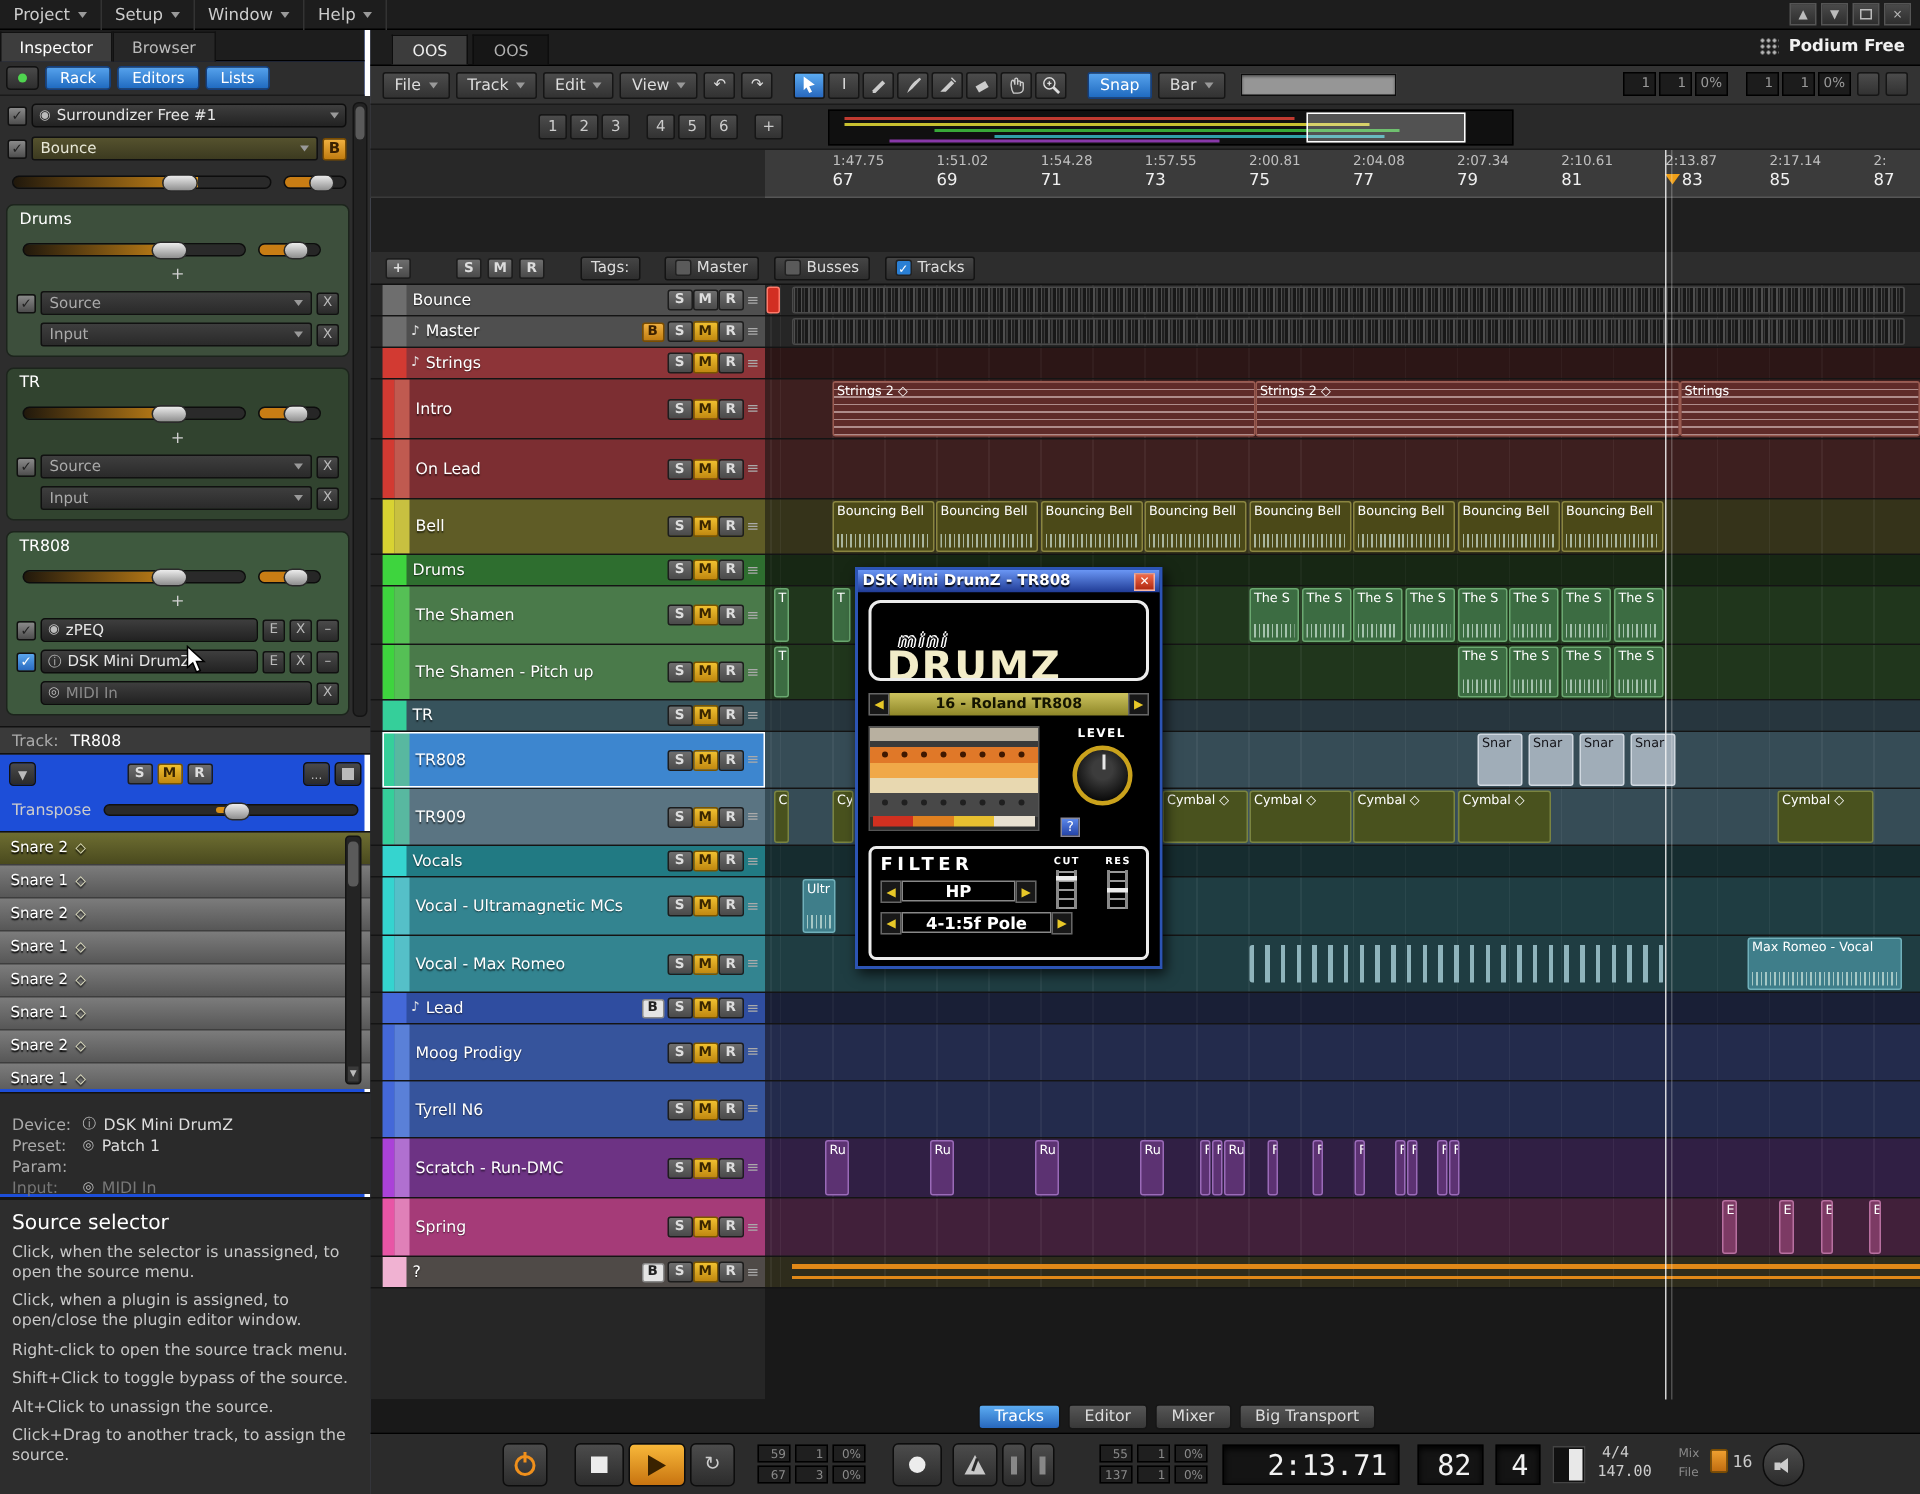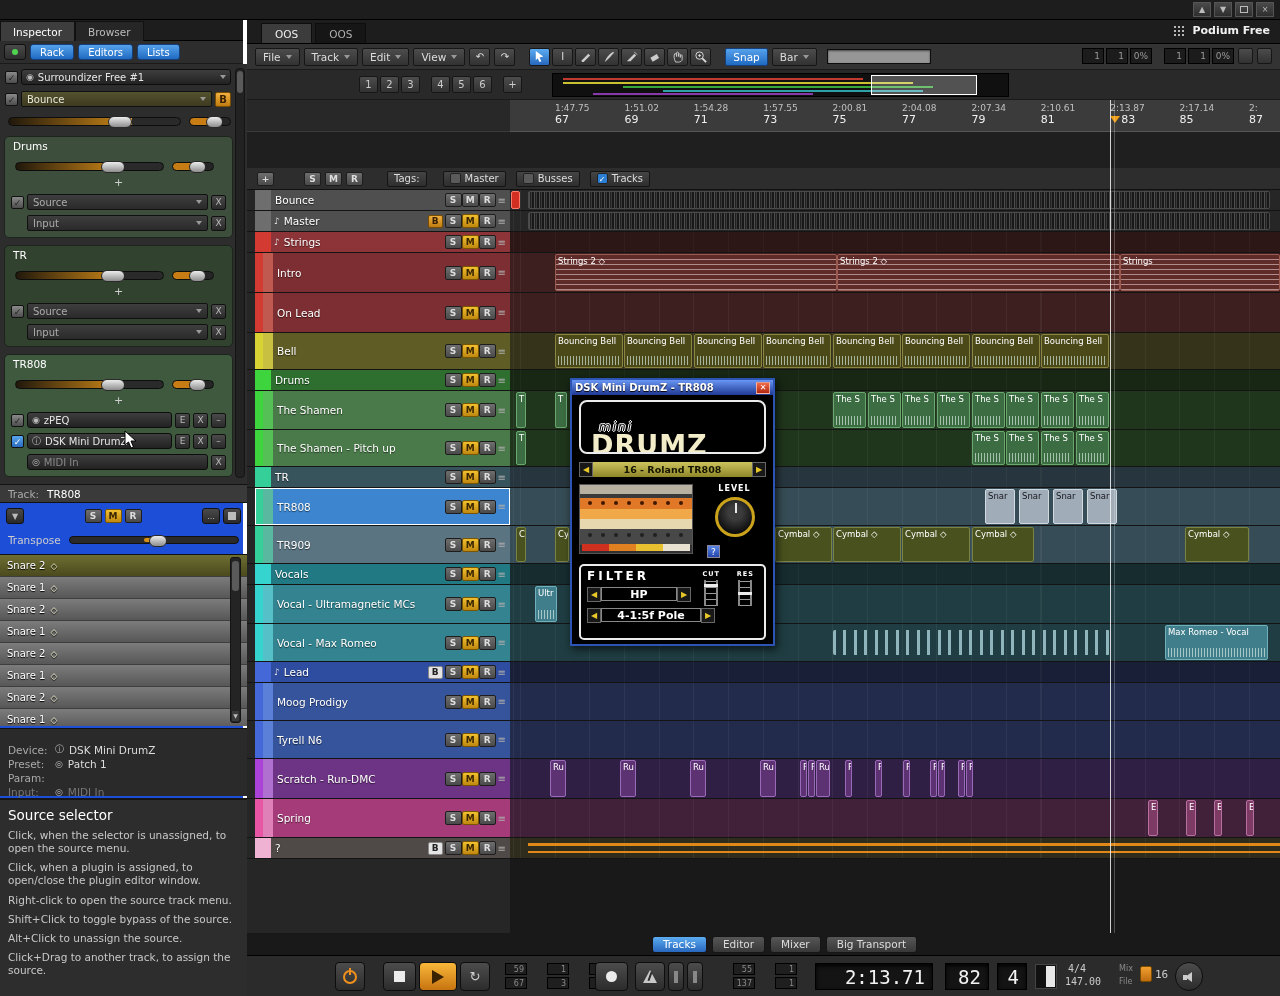--- a/index.html
+++ b/index.html
@@ -181,21 +181,21 @@
   #transport{position:absolute;left:0;top:935px;width:1033px;height:41px;background:#2b2b2b;border-top:1px solid #000}
   .tpbtn{position:absolute;top:6px;height:29px;background:linear-gradient(#4c4c4c,#2c2c2c);border:1px solid #0d0d0d;border-radius:4px;display:flex;align-items:center;justify-content:center}
   .tpbtn.play{background:linear-gradient(#f8b83a,#c87410)}
   .powico{width:14px;height:14px;border:2px solid #f0901c;border-radius:50%;position:relative}
   .powico::after{content:"";position:absolute;left:4px;top:-4px;width:2px;height:7px;background:#f0901c}
   .stopico{width:11px;height:11px;background:#ececec}
   .playico{width:0;height:0;border-top:7px solid transparent;border-bottom:7px solid transparent;border-left:12px solid #3a2200}
   .recico{width:11px;height:11px;border-radius:50%;background:#ececec}
   .metroico{width:0;height:0;border-left:7px solid transparent;border-right:7px solid transparent;border-bottom:13px solid #c8c8c8;position:relative}
   .metroico::after{content:"";position:absolute;left:-1px;top:2px;width:2px;height:9px;background:#2b2b2b;transform:rotate(20deg)}
-  .ctgrp{position:absolute;top:7px;display:flex;gap:20px}
+  .ctgrp{position:absolute;top:7px;display:flex;gap:3px}
   .ctcol{display:flex;flex-direction:column;gap:2px}
   .ctv{width:22px;height:12px;background:#1f1f1f;border:1px solid #000;color:#8a8a8a;font-size:8px;display:flex;align-items:center;justify-content:flex-end;padding:0 2px}
   .disp{position:absolute;top:7px;height:27px;background:#141414;border:1px solid #000;box-shadow:inset 0 2px 4px #000;color:#f2f2f2;font-family:"DejaVu Sans Mono","Liberation Mono",monospace;display:flex;align-items:center;justify-content:flex-end;padding:0 7px;font-size:19px}
   .tlbl{position:absolute;color:#ccc;font-size:10px;font-family:"DejaVu Sans Mono","Liberation Mono",monospace}
   .tlbl.dim{color:#8a8a8a;font-size:8px;font-family:"DejaVu Sans","Liberation Sans",sans-serif}
   .bufbadge{position:absolute;width:12px;height:16px;background:linear-gradient(#f0a030,#c06c10);border:1px solid #7a4c00;border-radius:2px}
   .spkico{width:12px;height:10px;position:relative}
   .spkico::before{content:"";position:absolute;left:0;top:3px;width:4px;height:5px;background:#ccc}
   .spkico::after{content:"";position:absolute;left:2px;top:0;border-top:5px solid transparent;border-bottom:5px solid transparent;border-right:7px solid #ccc}
   .pagepanel{position:absolute;top:8px;width:22px;height:25px;background:#111;border:1px solid #444}
@@ -237,20 +237,38 @@
   .fsel.wide{width:128px}
 
   #cursor{position:absolute;left:124px;top:430px;z-index:80;pointer-events:none}
 </style>
 </head>
 <body>
 
 <div id="app">
 
   <div id="menubar">
+    <div style="display:flex;height:20px">
+        <div class="menu-item">
+          <span>Project</span>
+          <span class="caret"></span>
+        </div>
+        <div class="menu-item">
+          <span>Setup</span>
+          <span class="caret"></span>
+        </div>
+        <div class="menu-item">
+          <span>Window</span>
+          <span class="caret"></span>
+        </div>
+        <div class="menu-item">
+          <span>Help</span>
+          <span class="caret"></span>
+        </div>
+      </div>
     <div id="winbtns">
       <span class="winbtn">▲</span>
       <span class="winbtn">▼</span>
       <span class="winbtn">
           <span class="maxico"></span>
         </span>
       <span class="winbtn">×</span>
     </div>
   </div>
 

